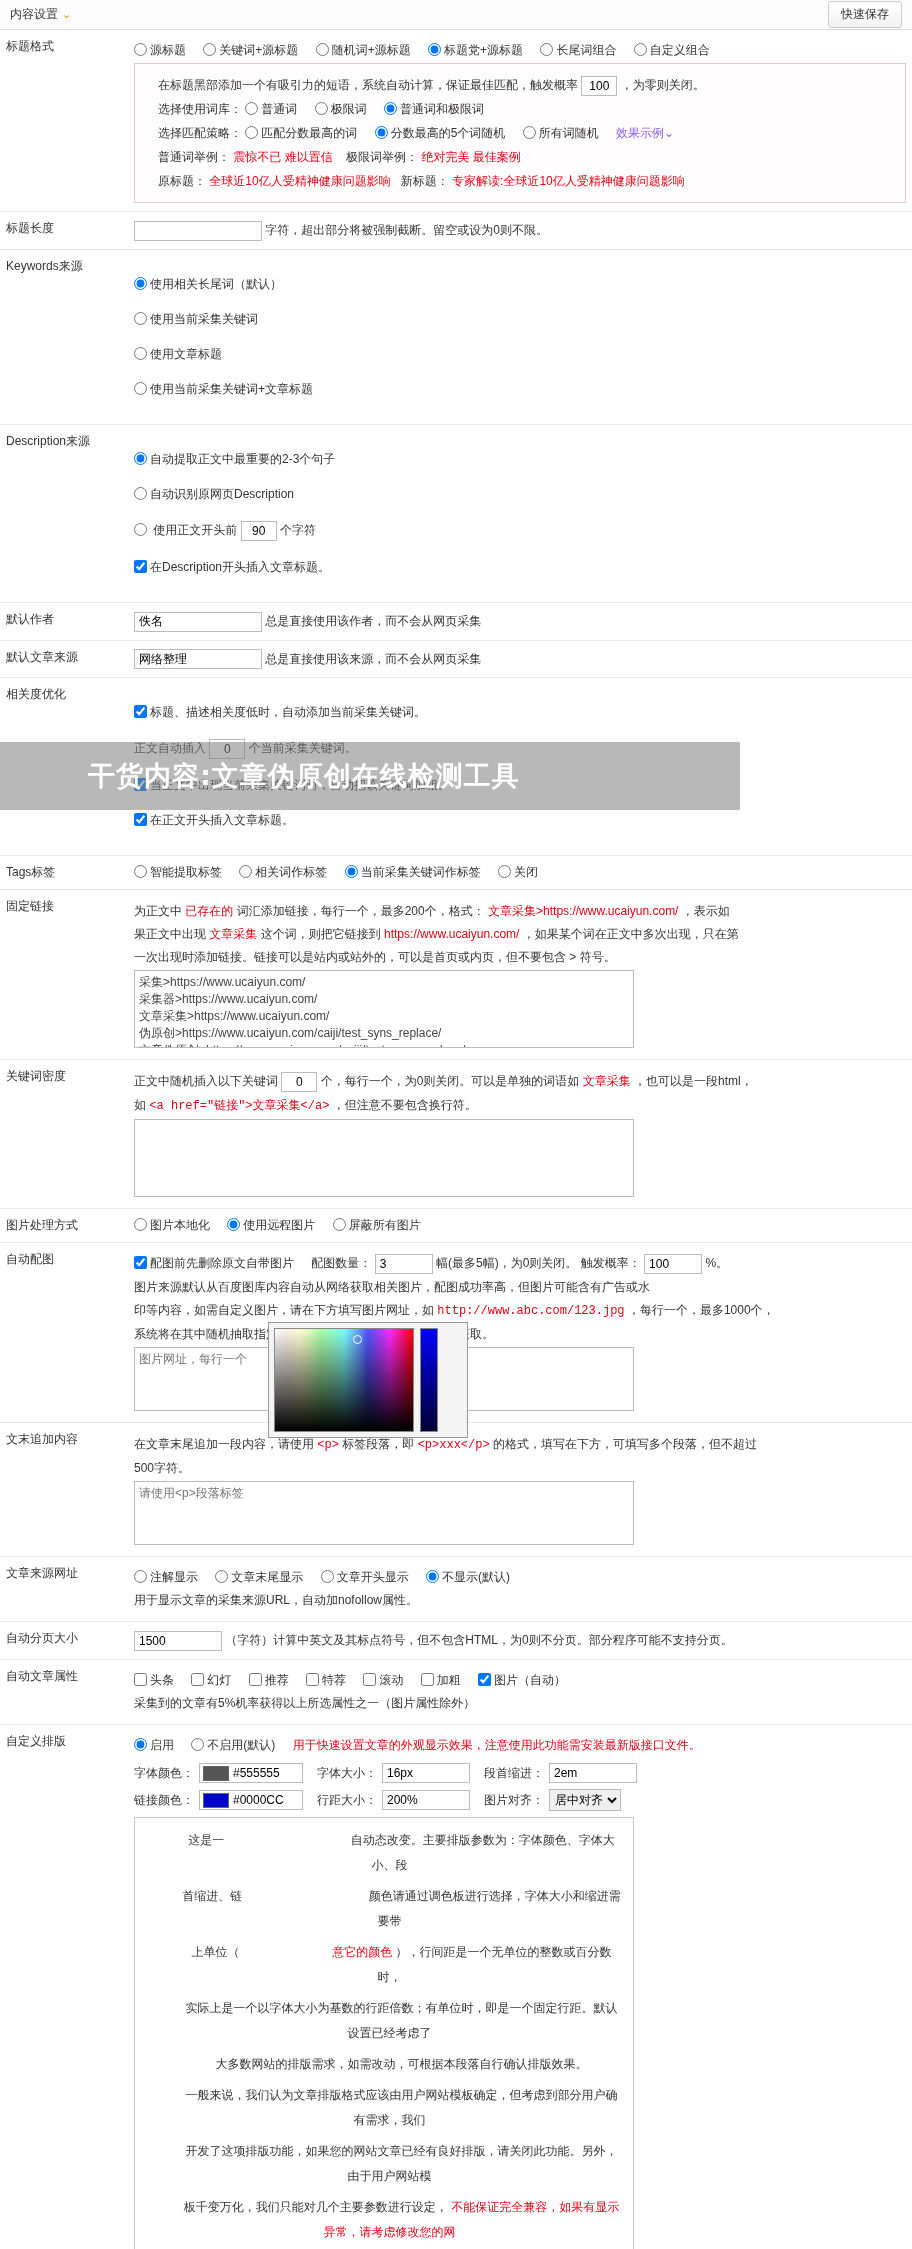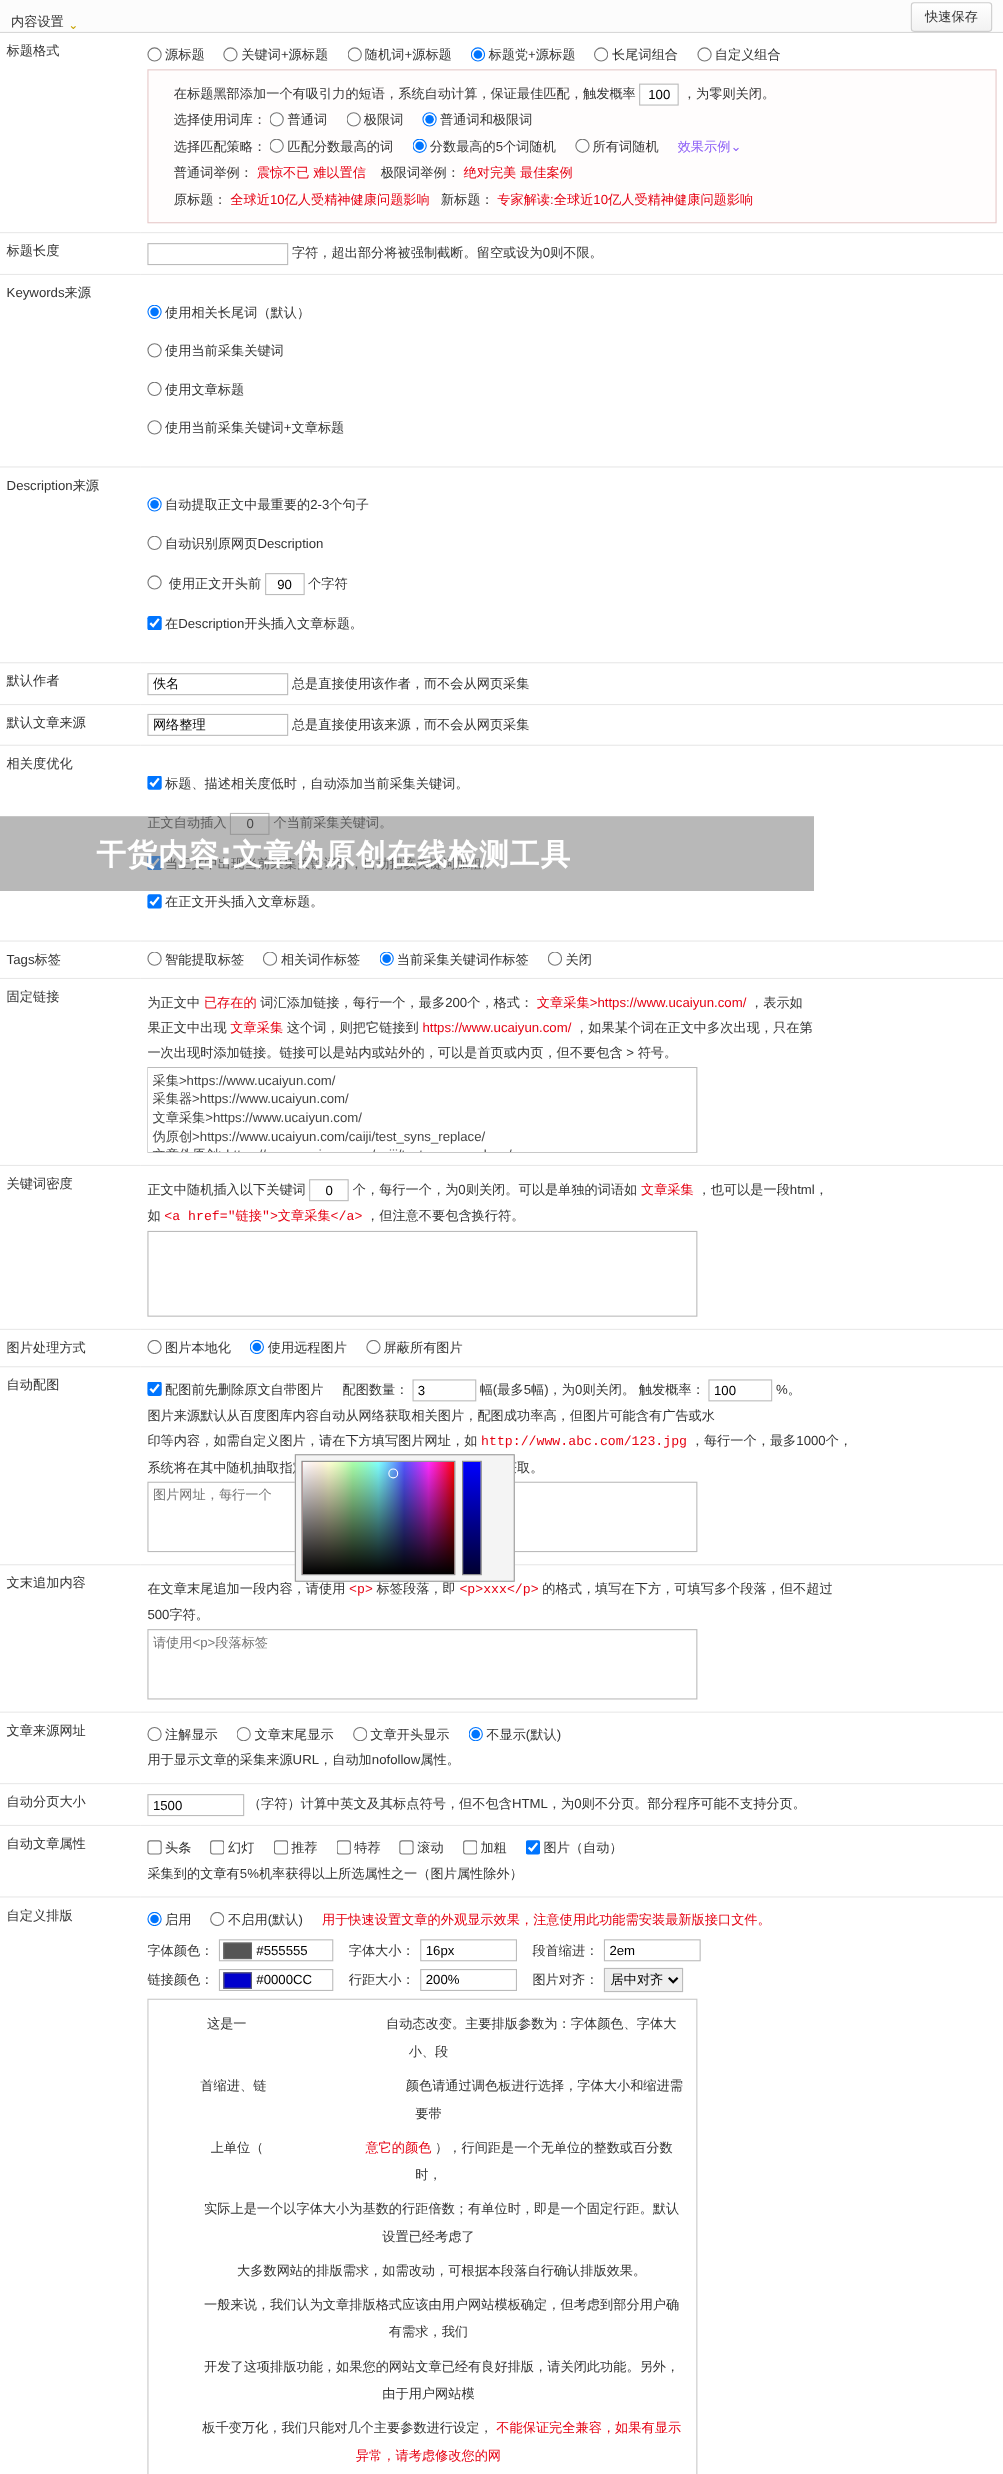--- a/index.html
+++ b/index.html
@@ -11,21 +11,21 @@
     color: #333;
     width: 912px;
   }
   .page { width: 912px; position: relative; }
 
   
   .topbar {
     height: 30px;
     border-bottom: 1px solid #d8d8d8;
     display: flex;
-    align-items: flex-end;
+    align-items: center;
     padding: 0 10px;
     background: #fcfcfc;
   }
   .topbar-title {
     font-size: 12px;
     color: #333;
     font-weight: normal;
   }
   .topbar-caret { color: #c8a200; margin-left: 4px; font-size: 11px; }
   .topbar-spacer { flex: 1; }

